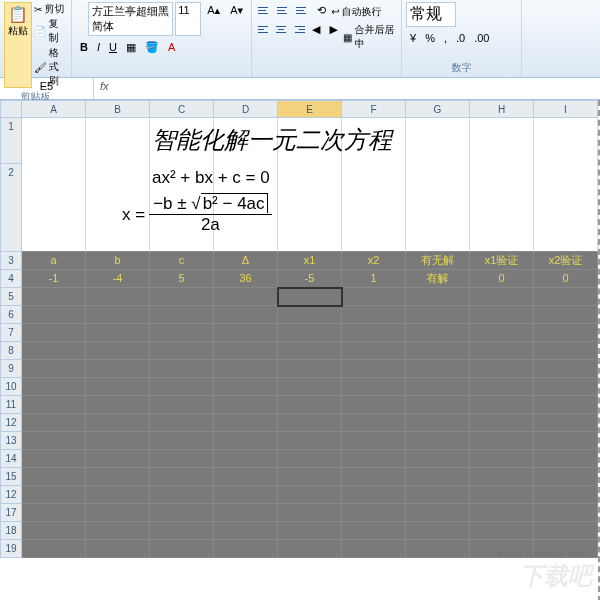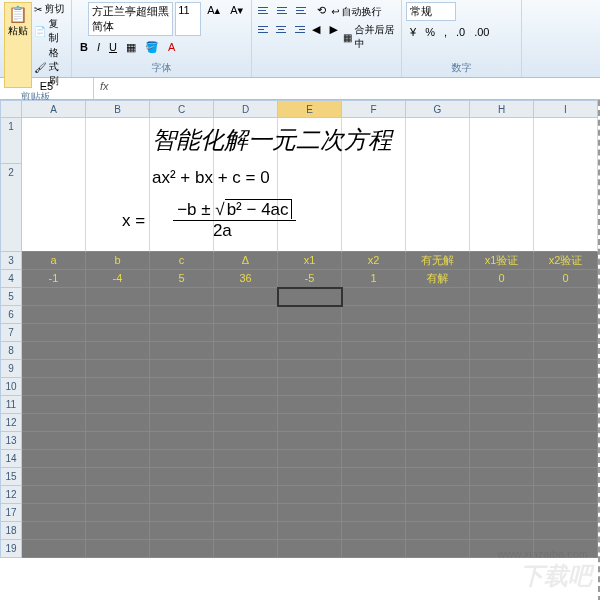--- a/index.html
+++ b/index.html
@@ -20,21 +20,21 @@
 .font-row2 { display: flex; gap: 1px; margin-top: 3px; }
 .bold { font-weight: bold; }
 .italic { font-style: italic; }
 .underline { text-decoration: underline; }
 .align-group { width: 150px; }
 .align-row { display: flex; gap: 1px; }
 .align-btn { width: 18px; height: 16px; display: flex; flex-direction: column; justify-content: center; gap: 2px; padding: 2px; }
 .al { height: 1px; background: #2b5797; }
 .chk { display: flex; align-items: center; gap: 2px; font-size: 10px; margin-top: 2px; }
 .num-group { width: 120px; }
-.num-sel { border: 1px solid #b7cde2; background: #fff; font-size: 11px; padding: 1px 3px; width: 50px; }
+.num-sel { border: 1px solid #b7cde2; background: #fff; font-size: 16px; padding: 1px 3px; width: 50px; }
 
 .formula-bar { display: flex; border-bottom: 1px solid #a9c3de; height: 22px; background: #fff; }
 .name-box { width: 94px; border-right: 1px solid #ccc; padding: 2px 12px; font-size: 11px; text-align: center; }
 .fx { padding: 2px 6px; font-style: italic; color: #555; font-size: 11px; }
 .formula-in { flex: 1; padding: 2px; font-size: 11px; }
 
 .sheet { display: flex; height: 502px; }
 .row-headers { width: 26px; }
 .corner { height: 18px; background: #e7ecf1; border: 1px solid #b8cce4; }
 .rh { height: 18px; background: #e7ecf1; border: 1px solid #b8cce4; border-top: none; font-size: 10px; text-align: center; line-height: 17px; color: #3b5a7a; }
@@ -47,24 +47,24 @@
 
 .row { display: flex; height: 18px; position: relative; }
 .cell { width: 64px; border-right: 1px solid #888; border-bottom: 1px solid #888; background: #7a7a7a; }
 .row1 { height: 46px; }
 .row1 .cell { background: #fff; border-right-color: #d0d7e5; border-bottom: none; }
 .row2 { height: 88px; }
 .row2 .cell { background: #fff; border-right-color: #d0d7e5; border-bottom-color: #888; }
 
 .title-text { position: absolute; left: 130px; top: 6px; font-size: 24px; font-family: "STKaiti", cursive; font-style: italic; }
 .eq-block { position: absolute; left: 100px; top: 4px; font-family: "Times New Roman", serif; font-size: 17px; }
-.eq1 { margin-bottom: 12px; margin-left: 30px; }
+.eq1 { margin-bottom: 6px; margin-left: 30px; }
 .eq2 { display: flex; align-items: center; }
 .frac { display: inline-flex; flex-direction: column; align-items: center; margin: 0 4px; }
-.frac-top { border-bottom: 1px solid #000; padding: 0 4px; margin-left: 24px; }
+.frac-top { border-bottom: 1px solid #000; padding: 0 4px; }
 .frac-bot { padding: 0 4px; }
 .sqrt { border-top: 1px solid #000; padding: 0 2px; }
 .cursor { border-right: 1px solid #000; }
 
 .hdr-cell { color: #e6d84f; text-align: center; font-size: 11px; line-height: 17px; }
 .sel-cell { outline: 2px solid #333; outline-offset: -1px; background: #7a7a7a; position: relative; z-index: 2; }
 
 .watermark { position: fixed; right: 8px; bottom: 8px; font-size: 24px; color: rgba(0,0,0,0.08); font-weight: bold; font-style: italic; }
 .wm2 { position: fixed; right: 12px; bottom: 40px; font-size: 11px; color: rgba(0,0,0,0.08); }
 </style>
@@ -104,21 +104,20 @@
       <span class="btn-sm">A▾</span>
     </div>
     <div class="font-row2">
       <span class="btn-sm bold">B</span>
       <span class="btn-sm italic">I</span>
       <span class="btn-sm underline">U</span>
       <span class="btn-sm">▦</span>
       <span class="btn-sm">🪣</span>
       <span class="btn-sm" style="color:#c00">A</span>
     </div>
-    <div class="group-label">字体</div>
   </div>
 
   <div class="group align-group">
     <div class="align-row">
       <div class="align-btn">
           <div class="al" style="width:10px"></div>
           <div class="al" style="width:8px"></div>
           <div class="al" style="width:10px"></div>
         </div>
       <div class="align-btn">

